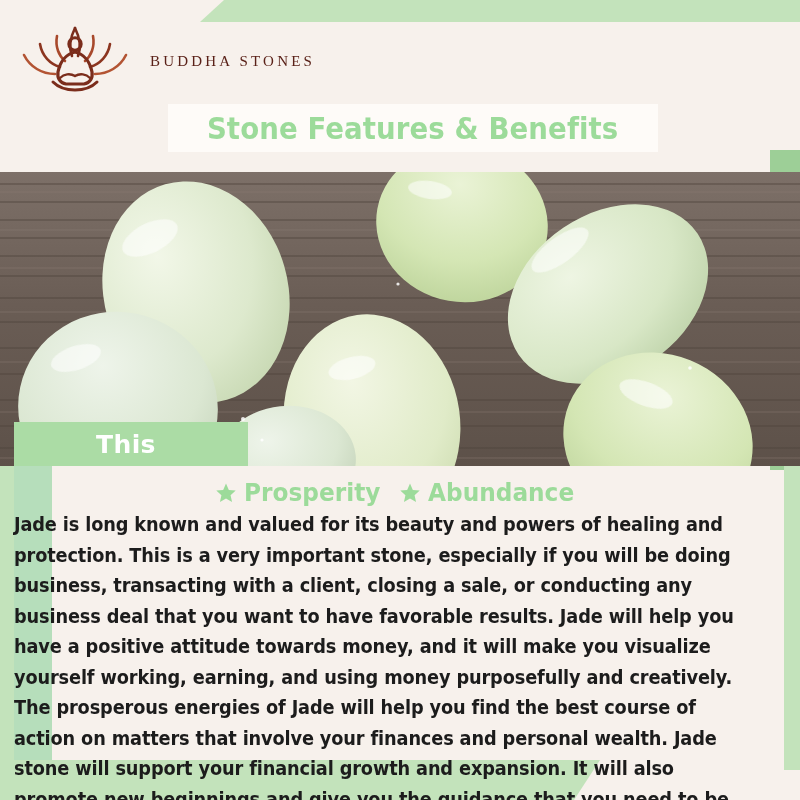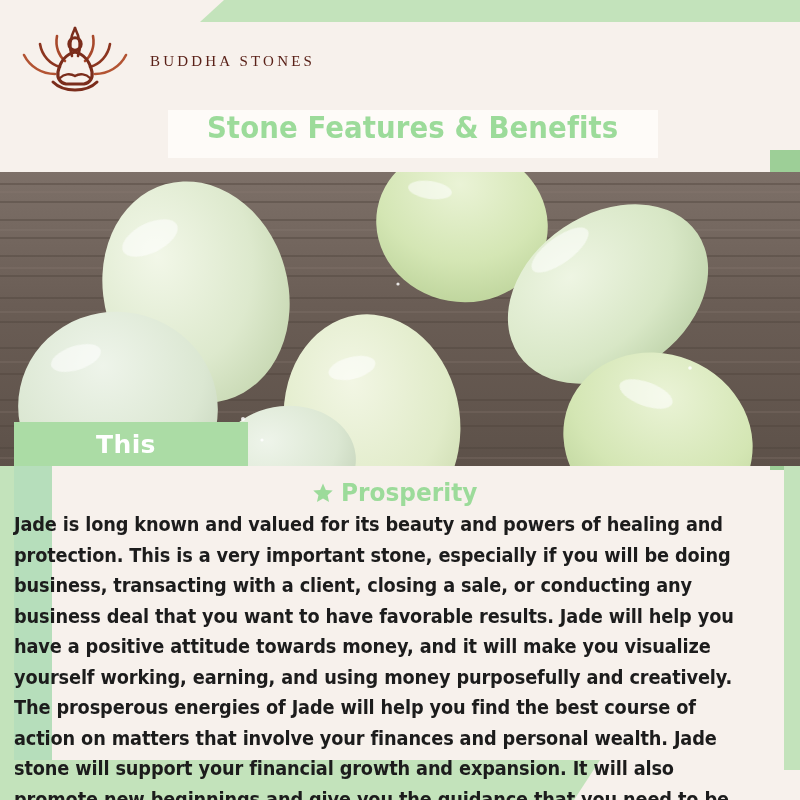--- a/index.html
+++ b/index.html
@@ -56,23 +56,23 @@
   }
   .logo-mark { width:150px; height:72px; display:block; }
   .logo-text {
     margin-top:6px;
     font-family:"Liberation Serif", serif;
     font-size:15px; letter-spacing:3.2px; color:#5a2118; font-weight:400;
   }
 
   
   .title-banner {
-    position:absolute; top:110px; left:168px; width:490px; height:48px;
+    position:absolute; top:104px; left:168px; width:490px; height:48px;
     background:rgba(255,253,250,0.82);
-    display:flex; justify-content:center;
+    display:flex; align-items:center; justify-content:center;
     z-index:6;
   }
   .title-banner h1 {
     font-family:"DejaVu Sans", sans-serif;
     font-size:30px; font-weight:700; color:#9cdb9a;
     letter-spacing:0.1px;
     transform:scaleX(0.92); transform-origin:center;
     white-space:nowrap;
   }
 
@@ -253,17 +253,23 @@
     <span>This</span>
   </div>
 
   <div class="benefits">
     <div class="benefit">
       <svg class="star" viewBox="0 0 24 24">
         <path d="M12 1.6 L15.1 8.6 L22.6 9.4 L17 14.4 L18.6 21.8 L12 18 L5.4 21.8 L7 14.4 L1.4 9.4 L8.9 8.6 Z" fill="#9cdb9a"></path>
       </svg>
       <span class="blabel">Prosperity</span>
     </div>
+    <div class="benefit">
+      <svg class="star" viewBox="0 0 24 24">
+        <path d="M12 1.6 L15.1 8.6 L22.6 9.4 L17 14.4 L18.6 21.8 L12 18 L5.4 21.8 L7 14.4 L1.4 9.4 L8.9 8.6 Z" fill="#9cdb9a"></path>
+      </svg>
+      <span class="blabel">Abundance</span>
+    </div>
   </div>
 
   <p class="body-copy">Jade is long known and valued for its beauty and powers of healing and protection. This is a very important stone, especially if you will be doing business, transacting with a client, closing a sale, or conducting any business deal that you want to have favorable results. Jade will help you have a positive attitude towards money, and it will make you visualize yourself working, earning, and using money purposefully and creatively. The prosperous energies of Jade will help you find the best course of action on matters that involve your finances and personal wealth. Jade stone will support your financial growth and expansion. It will also promote new beginnings and give you the guidance that you need to be successful and wealthy!</p>
 
 </div>
 
 </body></html>

